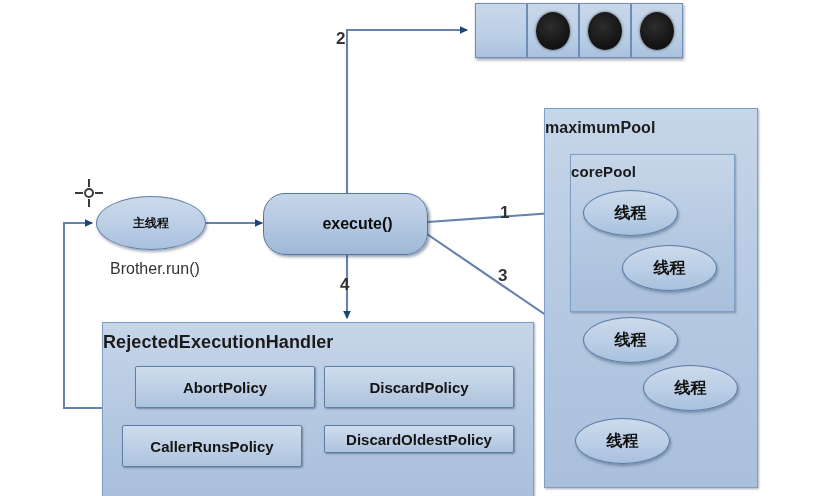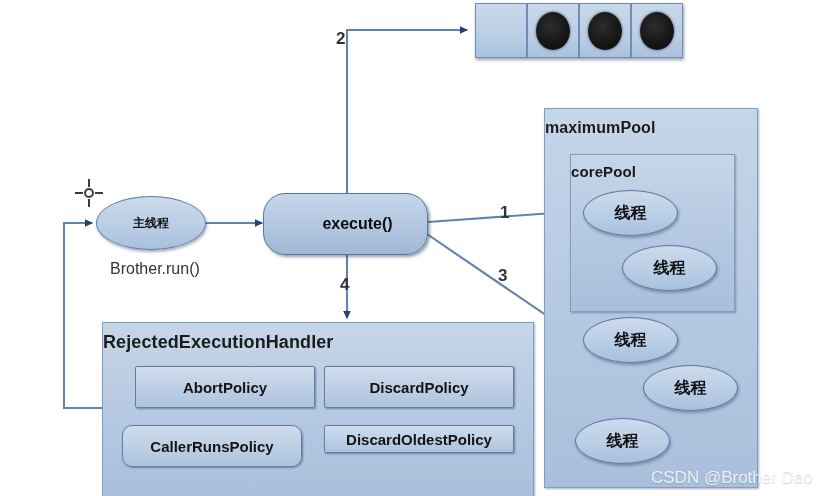--- a/index.html
+++ b/index.html
@@ -228,28 +228,27 @@
   <div class="panel" style="left:102px; top:322px; width:432px; height:176px;">
     <div class="panel-title" style="top:9px; font-size:18px;">RejectedExecutionHandler</div>
   </div>
 
   <div class="policy-box" style="left:122px; top:366px; width:180px; height:42px;margin-left:13px;">
     <span>AbortPolicy</span>
   </div>
   <div class="policy-box" style="left:324px; top:366px; width:190px; height:42px;">
     <span>DiscardPolicy</span>
   </div>
-  <div class="policy-box" style="left:122px; top:425px; width:180px; height:42px;border-radius:10px;">
+  <div class="policy-box" style="left:122px; top:425px; width:180px; height:42px;">
     <span>CallerRunsPolicy</span>
   </div>
   <div class="policy-box" style="left:324px; top:425px; width:190px; height:28px;">
     <span>DiscardOldestPolicy</span>
   </div>
 
-  <div id="watermark" style="left:651px; top:468px;">CSDN @Brother Dao</div>
 
   <svg id="cursor" style="left:73px; top:177px;" width="32" height="32" viewBox="0 0 32 32">
     <g stroke="#3a3a3a" stroke-width="2" fill="none">
       <line x1="16" y1="2" x2="16" y2="10"></line>
       <line x1="16" y1="22" x2="16" y2="30"></line>
       <line x1="2" y1="16" x2="10" y2="16"></line>
       <line x1="22" y1="16" x2="30" y2="16"></line>
       <circle cx="16" cy="16" r="4" fill="#ffffff" stroke="#3a3a3a" stroke-width="2"></circle>
     </g>
   </svg>

